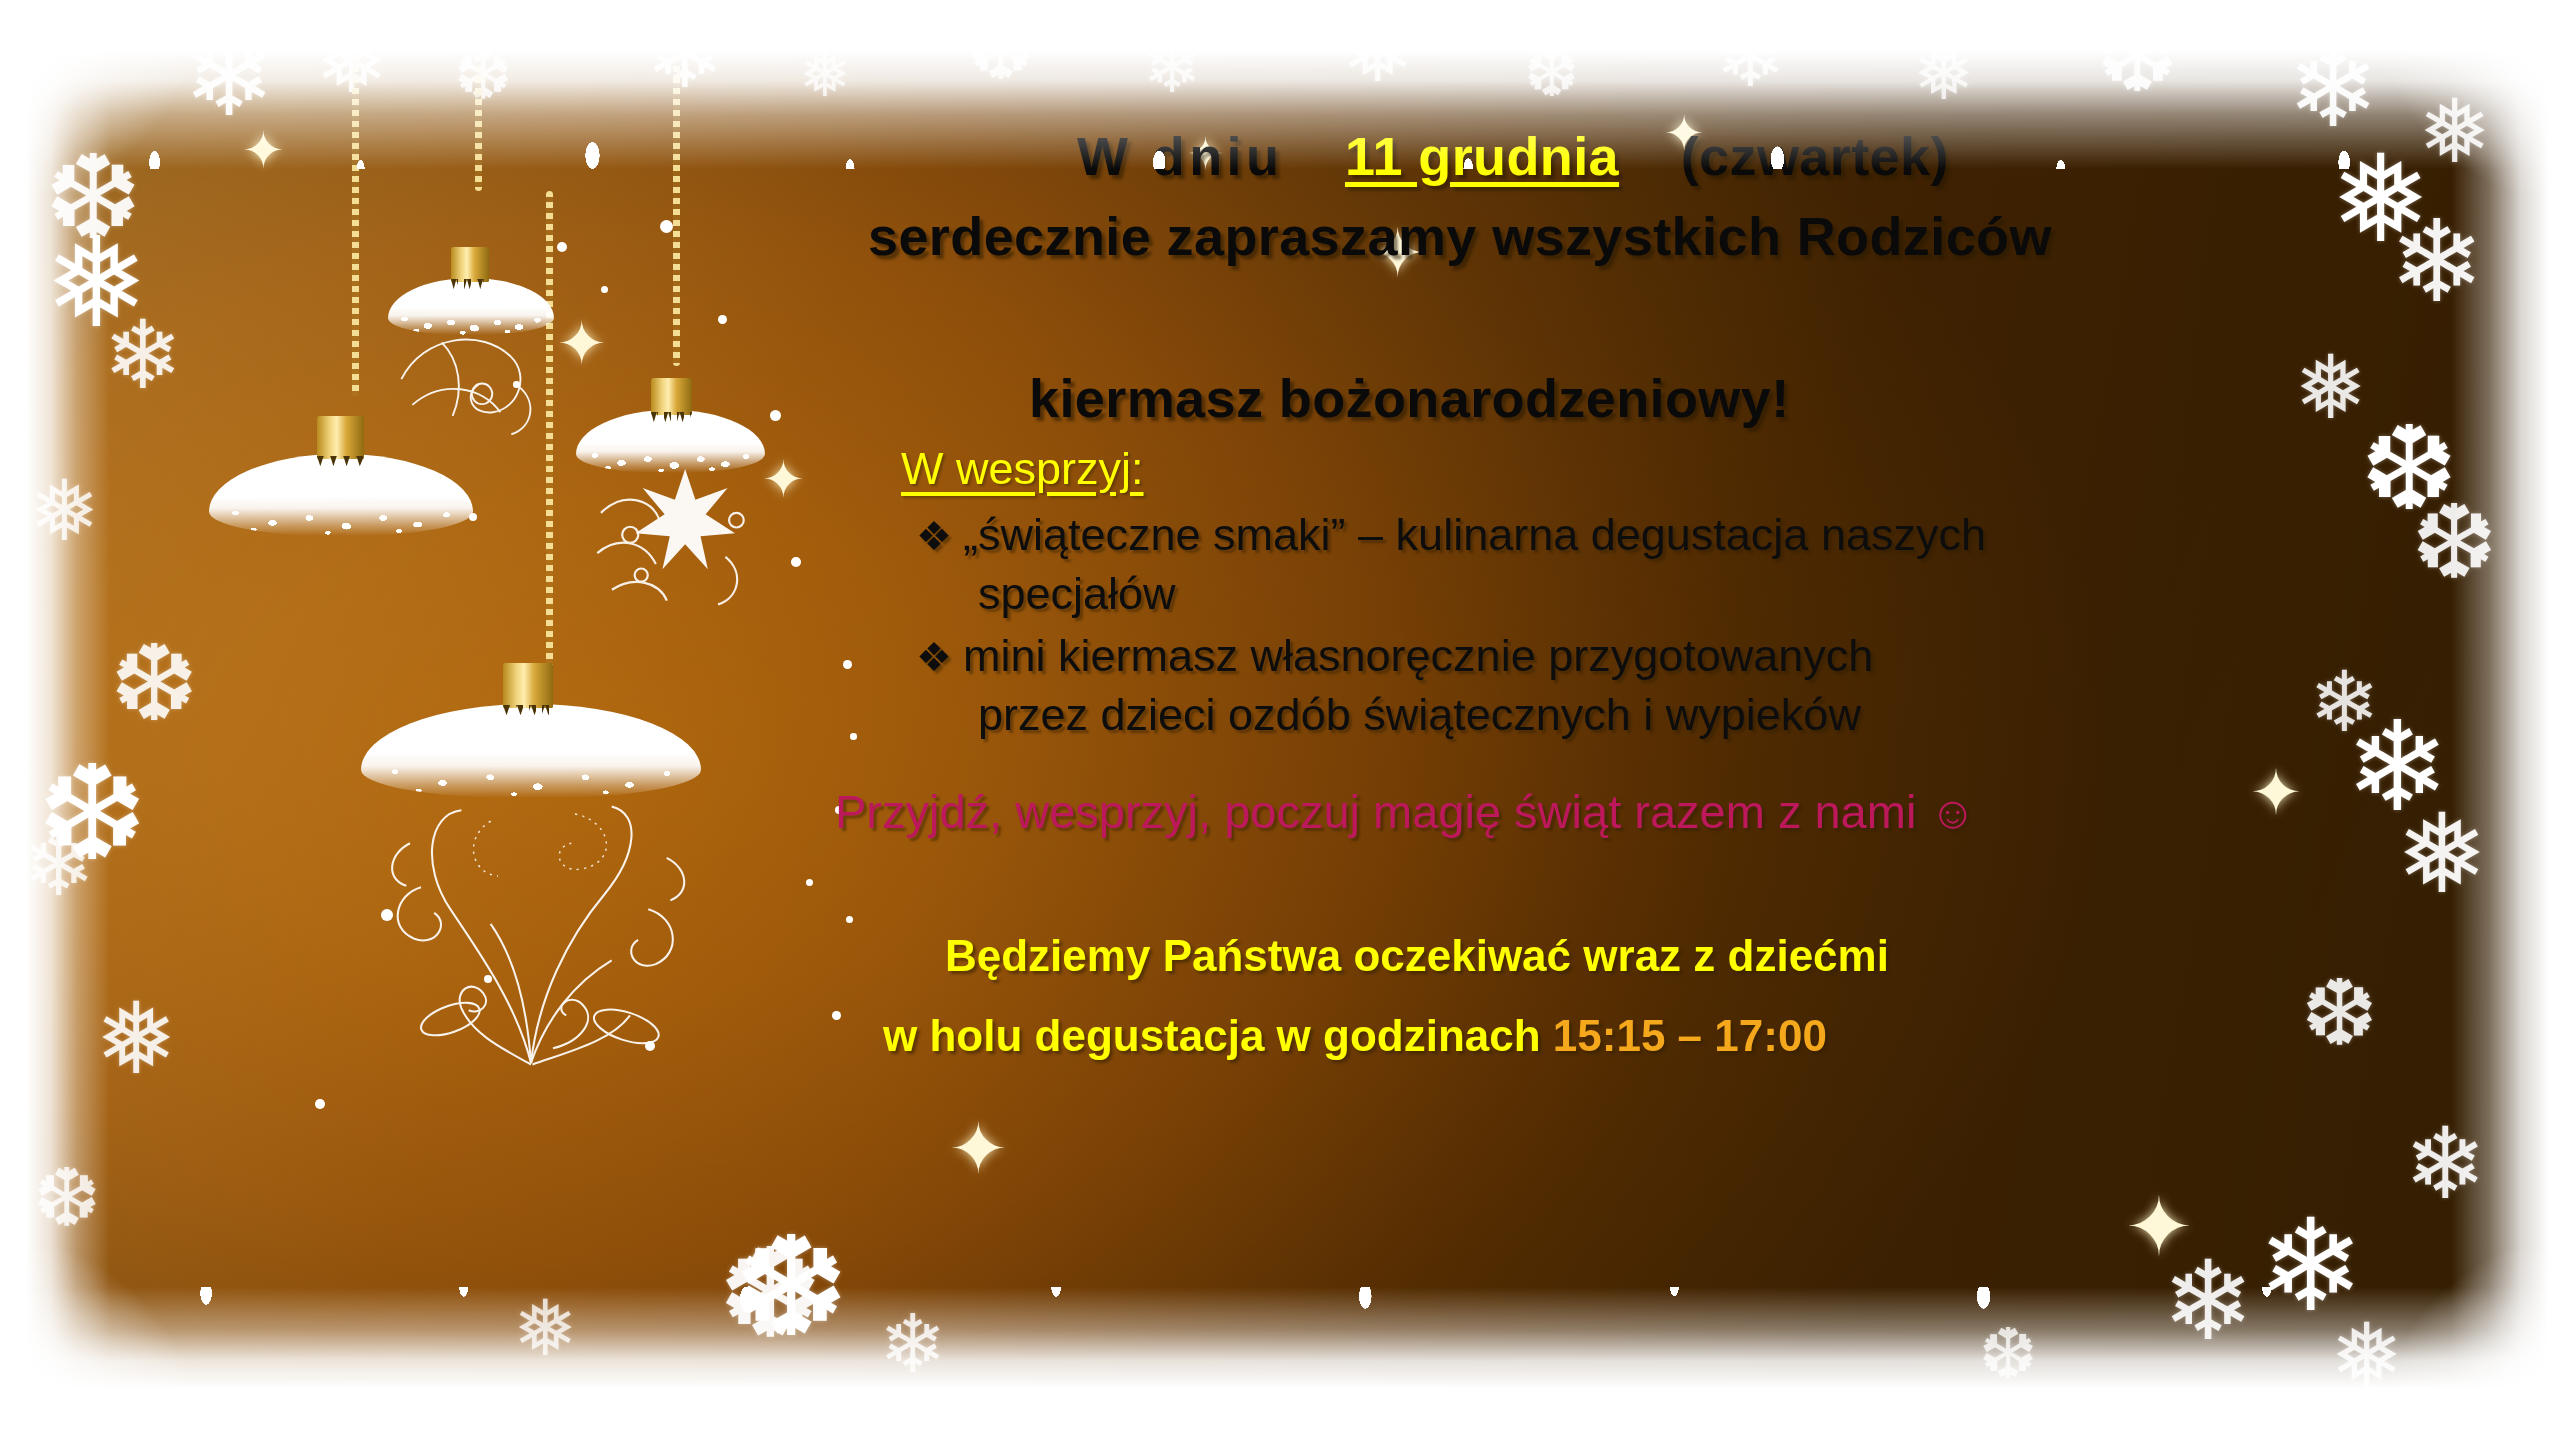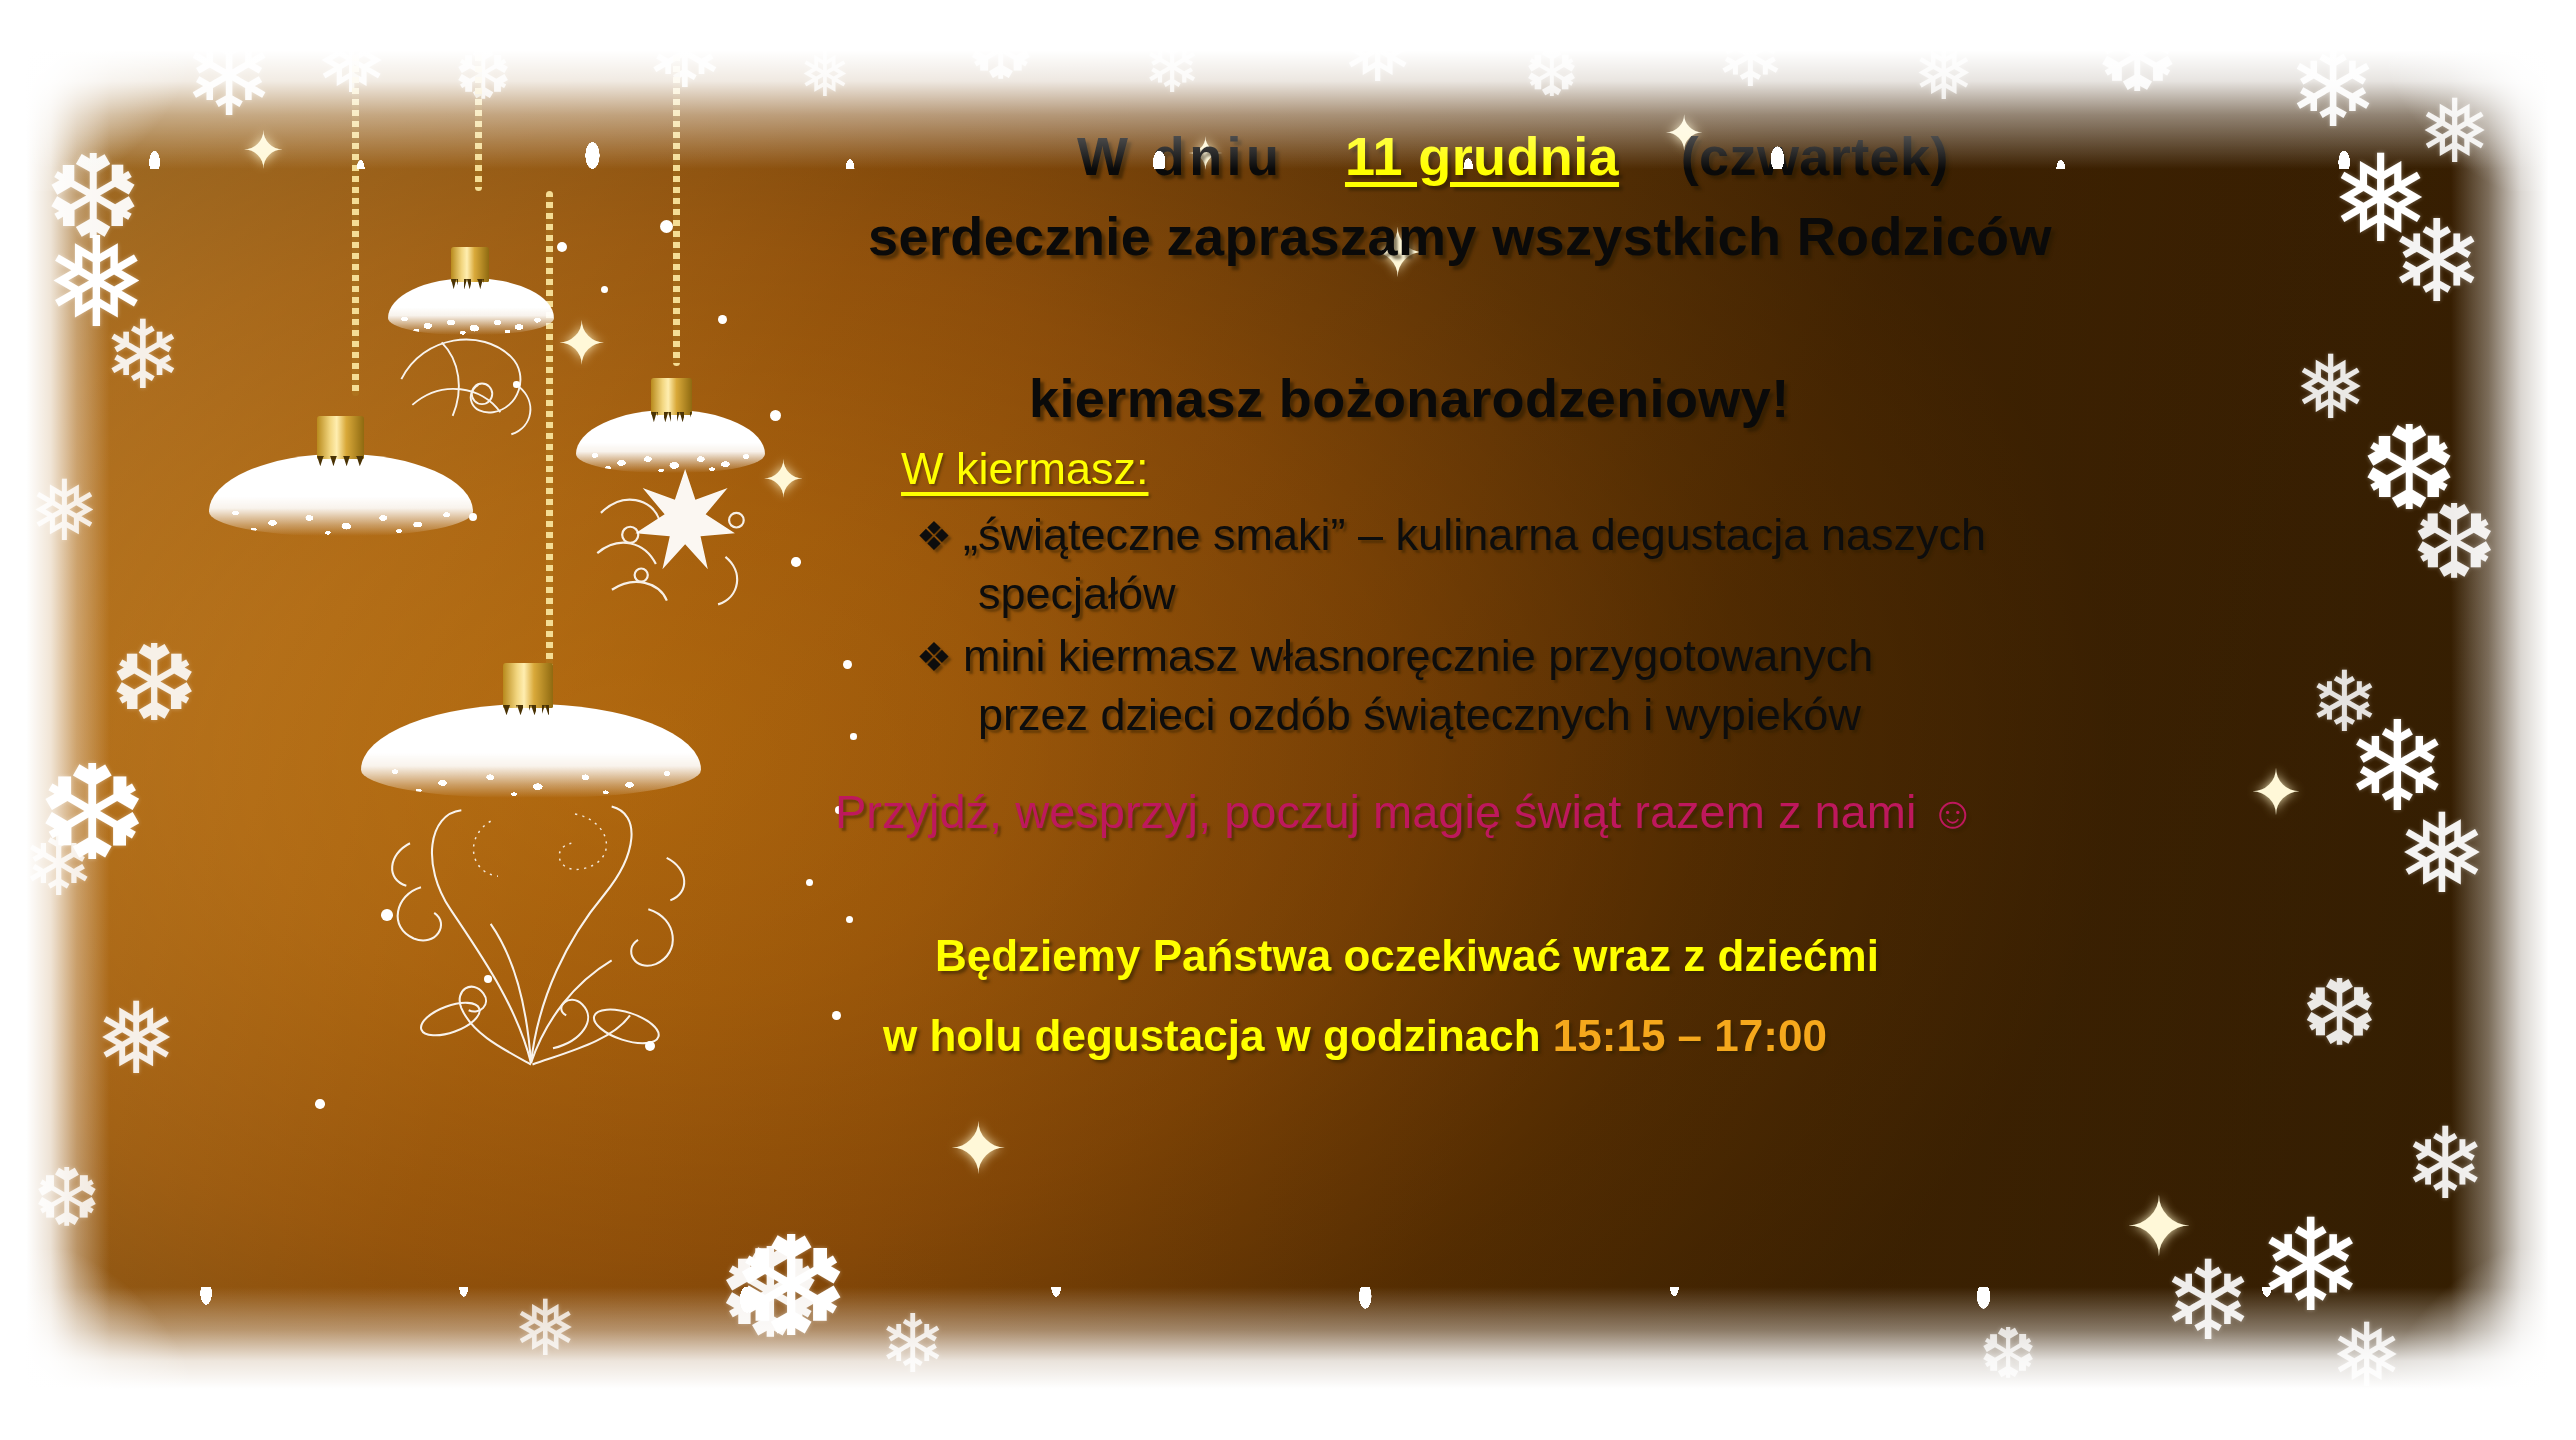--- a/index.html
+++ b/index.html
@@ -133,21 +133,21 @@
   .b2{left:81px;top:520px;}
   .b2b{left:143px;top:579px;}
   .bul{display:inline-block;width:47px;font-size:40px;}
 
   .cta{position:absolute;left:0px;top:674px;font-size:47px;color:#be185d;white-space:nowrap;
     text-shadow:2.9px 2.9px 2.2px rgba(45,28,0,.45);text-align:right;}
   .smiley{font-size:45px;}
 
   .foot{position:absolute;font-weight:bold;font-size:44px;color:#ffff00;white-space:nowrap;
     text-shadow:2.9px 2.9px 2.9px rgba(50,32,0,.55);}
-  .f1{left:100px;top:821px;}
+  .f1{left:110px;top:821px;}
   .f2{left:48px;top:901px;}
   .time{color:#f5a81c;}
 </style>
 </head>
 <body>
 
 <div id="poster">
 
   <div class="gold-field"></div>
 
@@ -309,21 +309,21 @@
       <span class="sp-wide">W  dniu</span>
       <span>&nbsp;&nbsp;</span>
       <span class="hl-yellow">11 grudnia</span>
       <span>&nbsp;&nbsp;</span>
       <span>(czwartek)</span>
     </div>
 
     <div class="head-line h2">serdecznie  zapraszamy  wszystkich  Rodziców</div>
     <div class="head-line h4">kiermasz  bożonarodzeniowy!</div>
 
-    <div class="prog-title">W kiermasz:</div>
+    <div class="prog-title">W wesprzyj:</div>
 
     <div class="bullet-row b1">
       <span class="bul">❖</span><span>„świąteczne smaki” – kulinarna degustacja naszych</span>
     </div>
     <div class="bullet-row b1b">specjałów</div>
 
     <div class="bullet-row b2">
       <span class="bul">❖</span><span>mini kiermasz własnoręcznie przygotowanych</span>
     </div>
     <div class="bullet-row b2b">przez dzieci ozdób świątecznych i wypieków</div>

